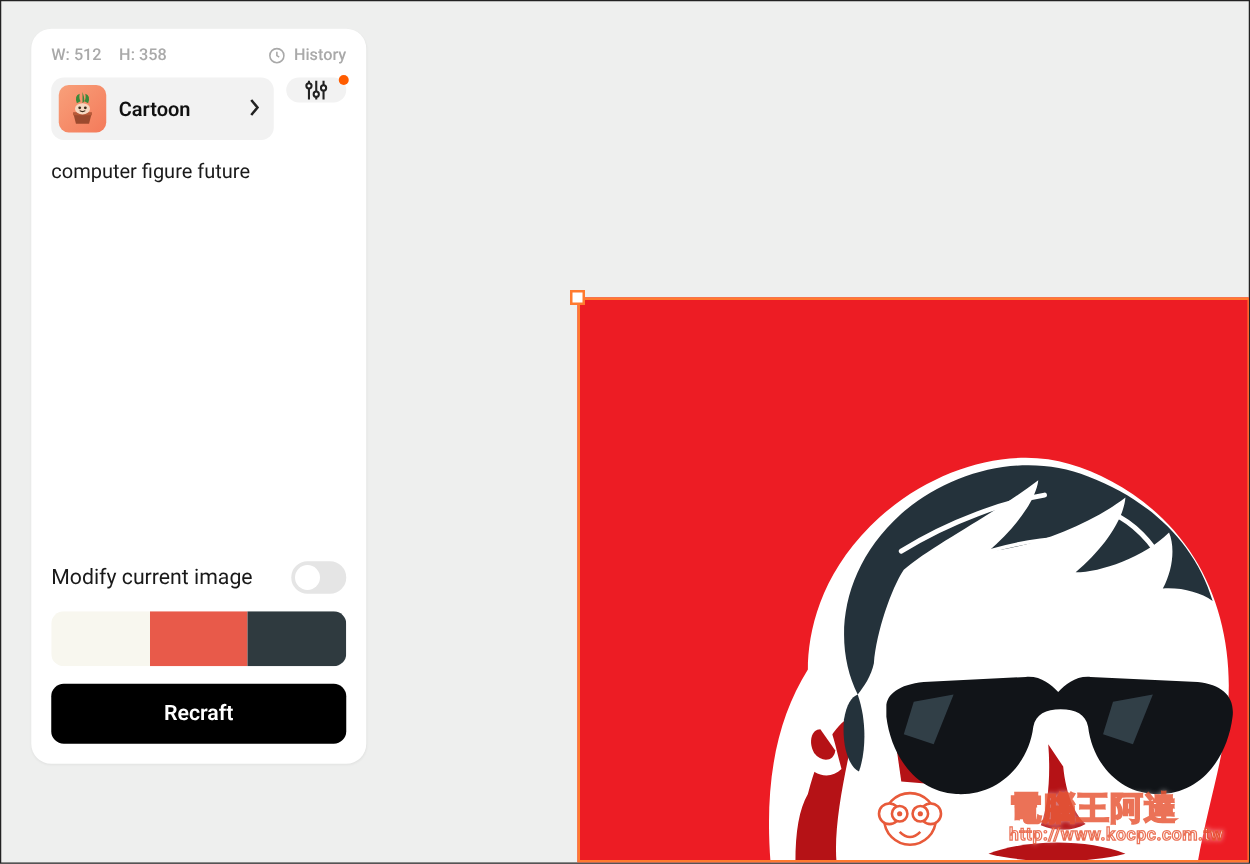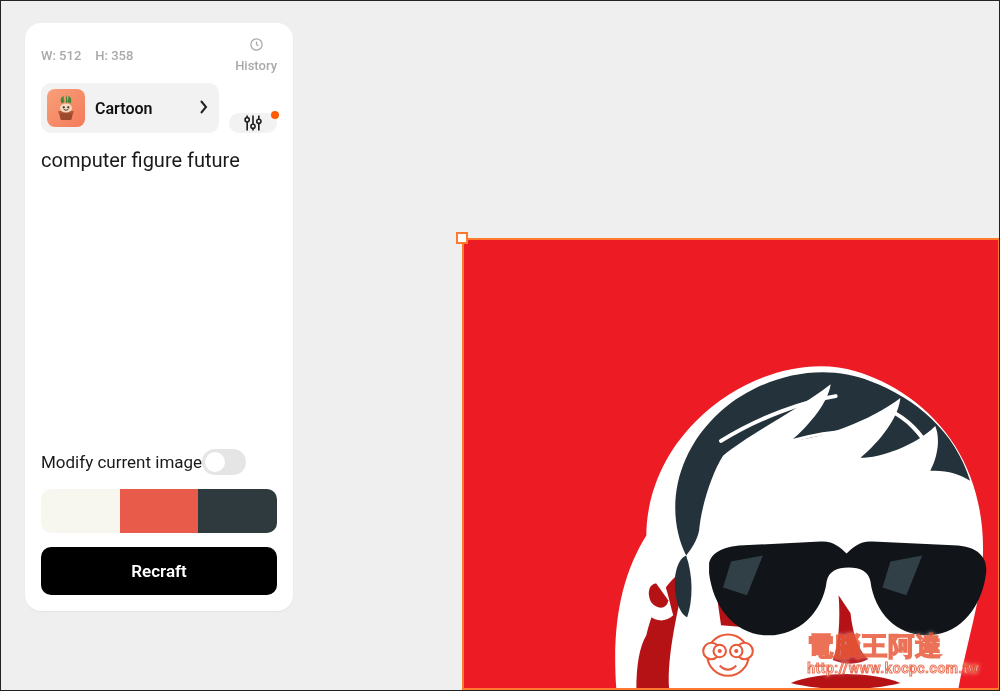--- a/index.html
+++ b/index.html
@@ -29,24 +29,24 @@
       display: flex;
       justify-content: space-between;
       align-items: center;
       font-size: 13px;
       color: #a9a9a9;
       margin-bottom: 10px;
     }
     .dims { display:flex; gap:14px; font-weight:500;}
     .history-btn {
       display:flex; align-items:center; gap:6px;
-      color:#a9a9a9; cursor:pointer; font-weight:500;flex-direction:column;
+      color:#a9a9a9; cursor:pointer; font-weight:500;
     }
     .style-row {
-      display:flex; gap:10px; align-items:flex-end; margin-bottom:14px;
+      display:flex; gap:10px; align-items:flex-start; margin-bottom:14px;
     }
     .style-selector {
       flex:1; display:flex; align-items:center; gap:10px;
       background:#f2f2f2; border-radius:10px; padding:6px 10px 6px 6px;
       cursor:pointer;
     }
     .style-thumb {
       width:38px; height:38px; border-radius:8px;
       background: linear-gradient(135deg,#f8a07a 0%, #f47a5a 100%);
       display:flex; align-items:center; justify-content:center;
@@ -57,26 +57,26 @@
     .sliders-btn {
       width:48px; border-radius:10px; background:#f2f2f2;
       display:flex; align-items:center; justify-content:center; cursor:pointer;
       position:relative;
     }
     .orange-dot {
       position:absolute; top:-2px; right:-2px;
       width:8px; height:8px; border-radius:50%; background:#ff5c00;
     }
     .prompt {
-      font-size:20px; color:#1a1a1a; line-height:1.35;
+      font-size:16px; color:#1a1a1a; line-height:1.35;
       flex:0 0 auto;
     }
     .spacer { flex:1; }
     .modify-row {
-      display:flex; align-items:center;
+      display:flex; justify-content:space-between; align-items:center;
       font-size:17px; color:#1a1a1a; margin-bottom:14px;
     }
     .toggle {
       width:44px; height:26px; border-radius:14px; background:#e5e5e5;
       position:relative; cursor:pointer;
     }
     .toggle-knob {
       position:absolute; top:3px; left:3px; width:20px; height:20px;
       border-radius:50%; background:#fff;
     }

